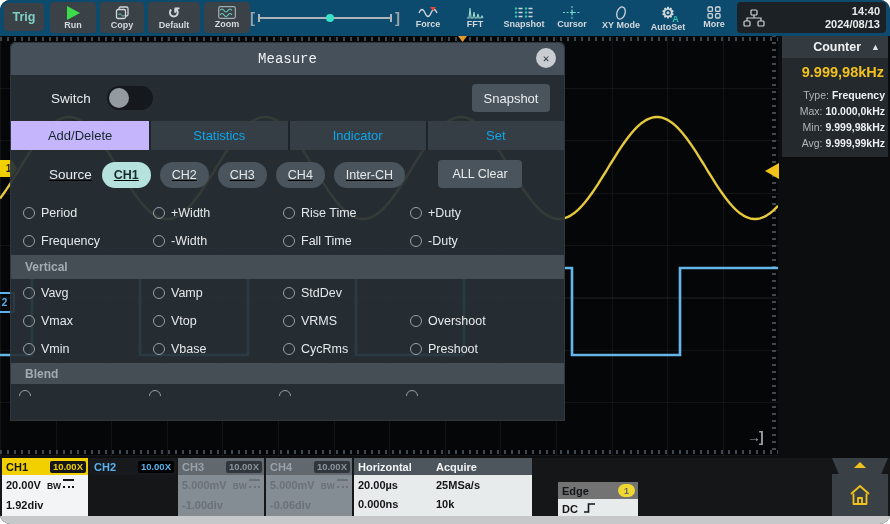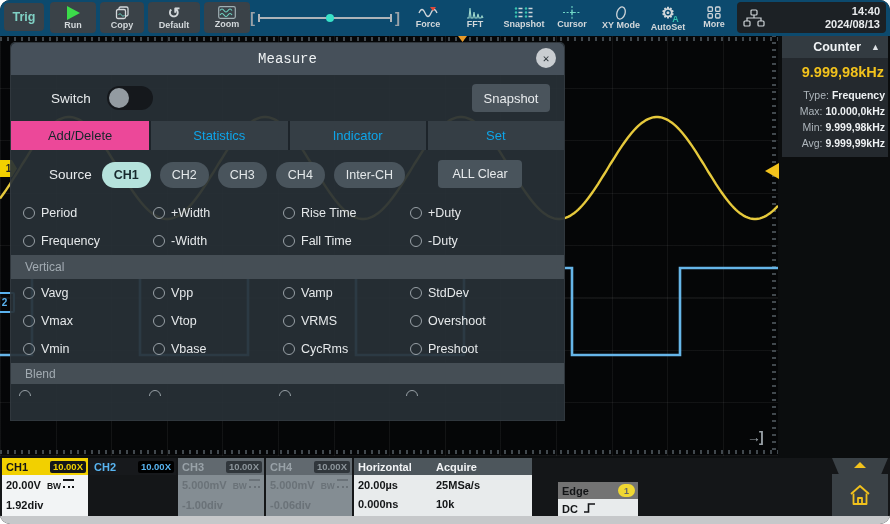--- a/index.html
+++ b/index.html
@@ -49,31 +49,31 @@
   .dlg-title-text{color:#eef1f3;font-size:14px;}
   .dlg-close{position:absolute;right:8px;top:5px;width:20px;height:20px;border-radius:50%;background:#c9cdd1;color:#2b3338;font-size:11px;font-weight:bold;display:flex;align-items:center;justify-content:center;}
   .dlg-switchrow{height:46px;display:flex;align-items:center;position:relative;}
   .switch-label{color:#e8ebed;font-size:13.5px;margin-left:40px;}
   .toggle{margin-left:16px;width:46px;height:24px;border-radius:12px;background:#15181c;position:relative;}
   .toggle-knob{position:absolute;left:2px;top:2px;width:20px;height:20px;border-radius:50%;background:#939ba1;}
   .dlg-snapshot{position:absolute;right:14px;top:9px;width:78px;height:28px;background:#4a545c;border-radius:4px;color:#e8ebed;font-size:13px;display:flex;align-items:center;justify-content:center;}
   .tabs{height:29px;display:grid;grid-template-columns:1fr 1fr 1fr 1fr;background:#353e45;}
   .tab{display:flex;align-items:center;justify-content:center;font-size:13px;color:#0ea5e9;border-left:2px solid #1d242a;}
   .tab:first-child{border-left:none;}
-  .tab.active{background:#ec4899;color:#15272b;border-left:none;}
-  .srcrow{height:49px;display:flex;align-items:center;position:relative;}
+  .tab.active{background:#c4b5fd;color:#15272b;border-left:none;}
+  .srcrow{height:49px;display:flex;align-items:center;position:relative;text-decoration:underline;}
   .src-label{color:#e8ebed;font-size:13.5px;margin-left:38px;margin-right:10px;}
   .pill{height:26px;border-radius:13px;background:#49545c;color:#e4e8ea;font-size:12.5px;display:flex;align-items:center;justify-content:center;padding:0 12px;margin-right:9px;}
   .pill.active{background:#b5e2dc;color:#17292d;font-weight:bold;}
   .allclear{position:absolute;right:42px;top:10px;width:84px;height:28px;background:#49545c;border-radius:4px;color:#e8ebed;font-size:12.5px;display:flex;align-items:center;justify-content:center;}
   .mgrid-row{height:28px;display:grid;grid-template-columns:130px 130px 127px 1fr;padding-left:12px;}
   .mcell{display:flex;align-items:center;gap:6px;}
   .radio{width:12px;height:12px;border-radius:50%;border:1.5px solid #98a0a6;box-sizing:border-box;flex:none;}
   .mlabel{color:#e6e9eb;font-size:12.5px;}
-  .sect-head{height:24px;background:#454e55;color:#a2abb2;font-size:12px;display:flex;align-items:center;padding-left:14px;margin-top:0;}
+  .sect-head{height:24px;background:#454e55;color:#a2abb2;font-size:12px;display:flex;align-items:center;padding-left:14px;margin-top:0;font-weight:bold;}
   .sect-head.blend{height:21px;}
   .clipped-row{height:12px;overflow:hidden;display:grid;grid-template-columns:130px 130px 127px 1fr;padding-left:8px;}
   .clipped-row .radio{margin-top:6px;}
   
   .bottombar{position:absolute;left:0;top:458px;width:890px;height:58px;z-index:10;background:#141618;}
   .chblock{position:absolute;top:0;width:86px;height:58px;}
   .chhead{height:17px;display:flex;align-items:center;justify-content:space-between;padding:0 2px 0 4px;}
   .chname{font-size:11px;font-weight:bold;}
   .badge{font-size:9.5px;font-weight:bold;padding:1px 3px;border-radius:2px;line-height:10px;}
   .chbody{height:41px;padding:1px 4px;box-sizing:border-box;font-size:11px;font-weight:bold;line-height:19px;}
@@ -354,24 +354,20 @@
         <span>Vertical</span>
       </div>
 
     <div class="mgrid-row">
       <div class="mcell">
           <span class="radio"></span>
           <span class="mlabel">Vavg</span>
         </div>
       <div class="mcell">
           <span class="radio"></span>
-          <span class="mlabel">Vpp</span>
-        </div>
-      <div class="mcell">
-          <span class="radio"></span>
           <span class="mlabel">Vamp</span>
         </div>
       <div class="mcell">
           <span class="radio"></span>
           <span class="mlabel">StdDev</span>
         </div>
     </div>
     <div class="mgrid-row">
       <div class="mcell">
           <span class="radio"></span>

